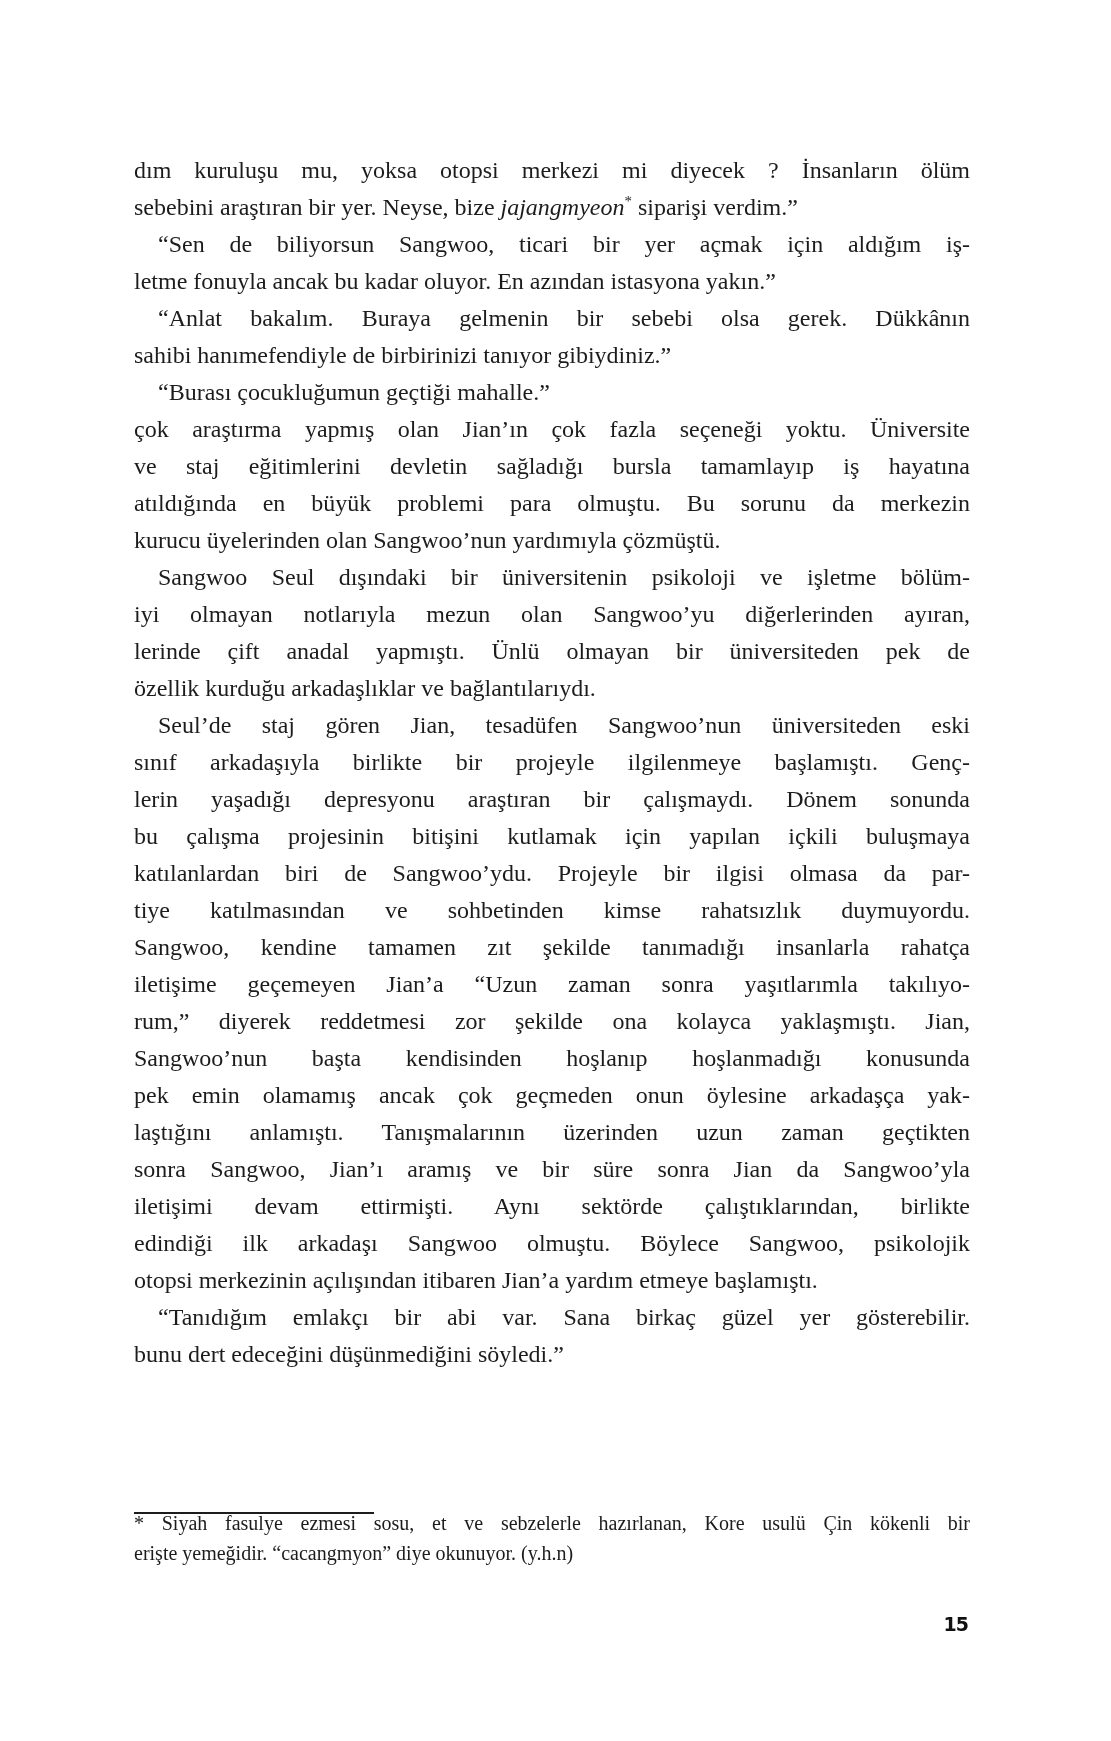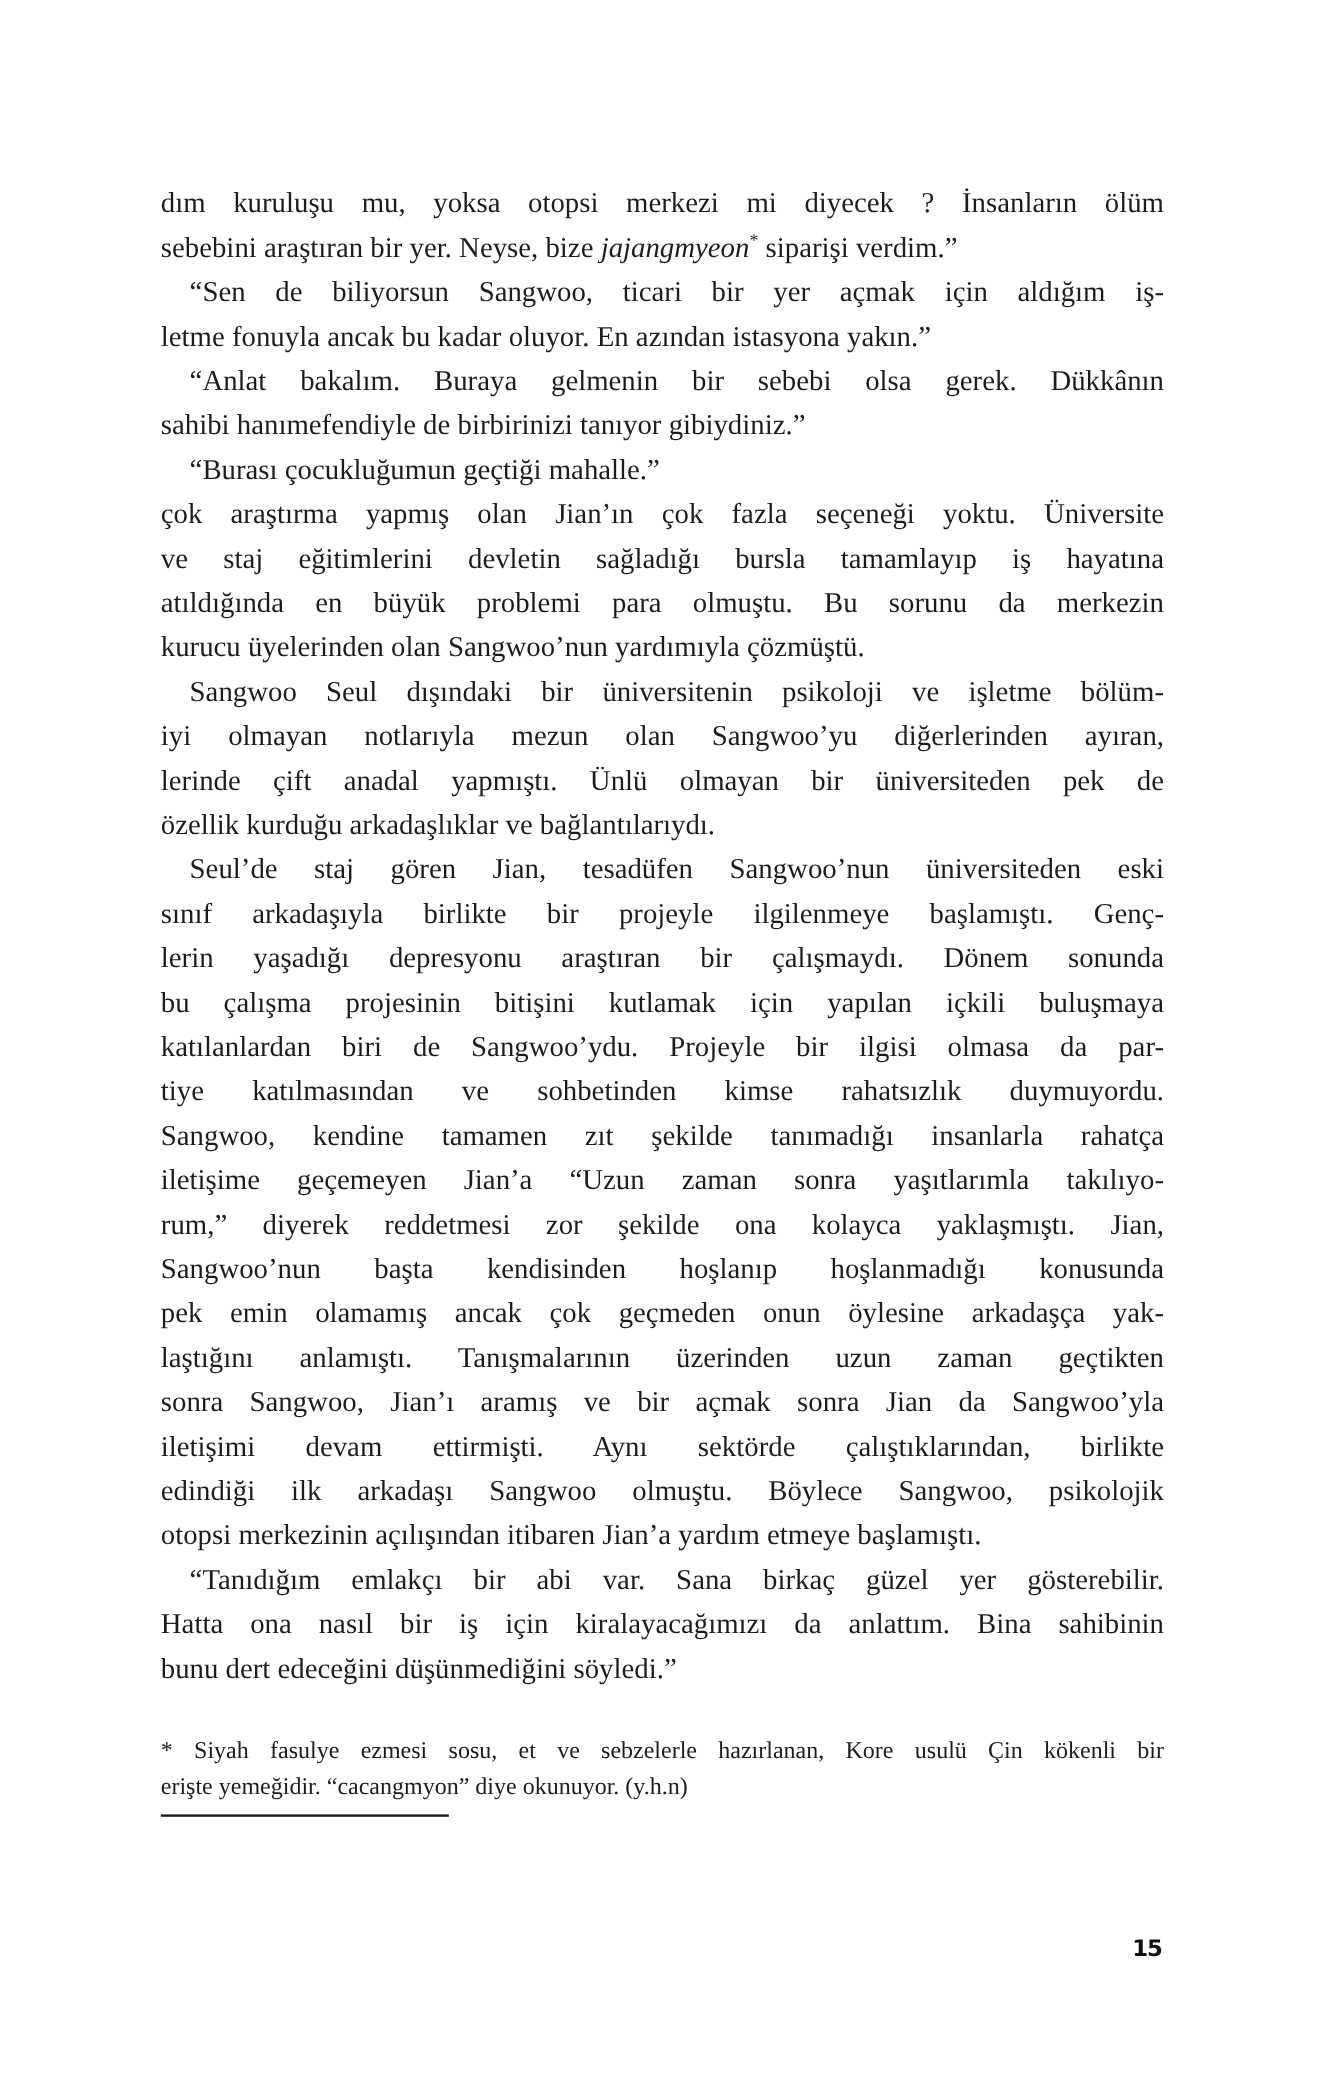--- a/index.html
+++ b/index.html
@@ -52,21 +52,21 @@
     position: absolute;
     left: 134px;
     top: 1512px;
     width: 240px;
     height: 2px;
     background: #1c1c1c;
   }
   .footnote {
     position: absolute;
     left: 134px;
-    top: 1444px;
+    top: 1508px;
     width: 836px;
     font-family: Liberation Serif, serif;
   }
   .fline {
     height: 30px;
     line-height: 30px;
     font-size: 20px;
     overflow: hidden;
   }
   .page-number {
@@ -109,26 +109,25 @@
     <div class="line justify">lerin yaşadığı depresyonu araştıran bir çalışmaydı. Dönem sonunda</div>
     <div class="line justify">bu çalışma projesinin bitişini kutlamak için yapılan içkili buluşmaya</div>
     <div class="line justify">katılanlardan biri de Sangwoo’ydu. Projeyle bir ilgisi olmasa da par-</div>
     <div class="line justify">tiye katılmasından ve sohbetinden kimse rahatsızlık duymuyordu.</div>
     <div class="line justify">Sangwoo, kendine tamamen zıt şekilde tanımadığı insanlarla rahatça</div>
     <div class="line justify">iletişime geçemeyen Jian’a “Uzun zaman sonra yaşıtlarımla takılıyo-</div>
     <div class="line justify">rum,” diyerek reddetmesi zor şekilde ona kolayca yaklaşmıştı. Jian,</div>
     <div class="line justify">Sangwoo’nun başta kendisinden hoşlanıp hoşlanmadığı konusunda</div>
     <div class="line justify">pek emin olamamış ancak çok geçmeden onun öylesine arkadaşça yak-</div>
     <div class="line justify">laştığını anlamıştı. Tanışmalarının üzerinden uzun zaman geçtikten</div>
-    <div class="line justify">sonra Sangwoo, Jian’ı aramış ve bir açmak sonra Jian da Sangwoo’yla</div>
+    <div class="line justify">sonra Sangwoo, Jian’ı aramış ve bir süre sonra Jian da Sangwoo’yla</div>
     <div class="line justify">iletişimi devam ettirmişti. Aynı sektörde çalıştıklarından, birlikte</div>
     <div class="line justify">edindiği ilk arkadaşı Sangwoo olmuştu. Böylece Sangwoo, psikolojik</div>
     <div class="line end">otopsi merkezinin açılışından itibaren Jian’a yardım etmeye başlamıştı.</div>
     <div class="line justify indent">“Tanıdığım emlakçı bir abi var. Sana birkaç güzel yer gösterebilir.</div>
-    <div class="line justify">Hatta ona nasıl bir iş için kiralayacağımızı da anlattım. Bina sahibinin</div>
     <div class="line end">bunu dert edeceğini düşünmediğini söyledi.”</div>
   </div>
 
   <div class="footnote-rule"></div>
 
   <div class="footnote">
     <div class="fline justify">* Siyah fasulye ezmesi sosu, et ve sebzelerle hazırlanan, Kore usulü Çin kökenli bir</div>
     <div class="fline end">erişte yemeğidir. “cacangmyon” diye okunuyor. (y.h.n)</div>
   </div>
 

